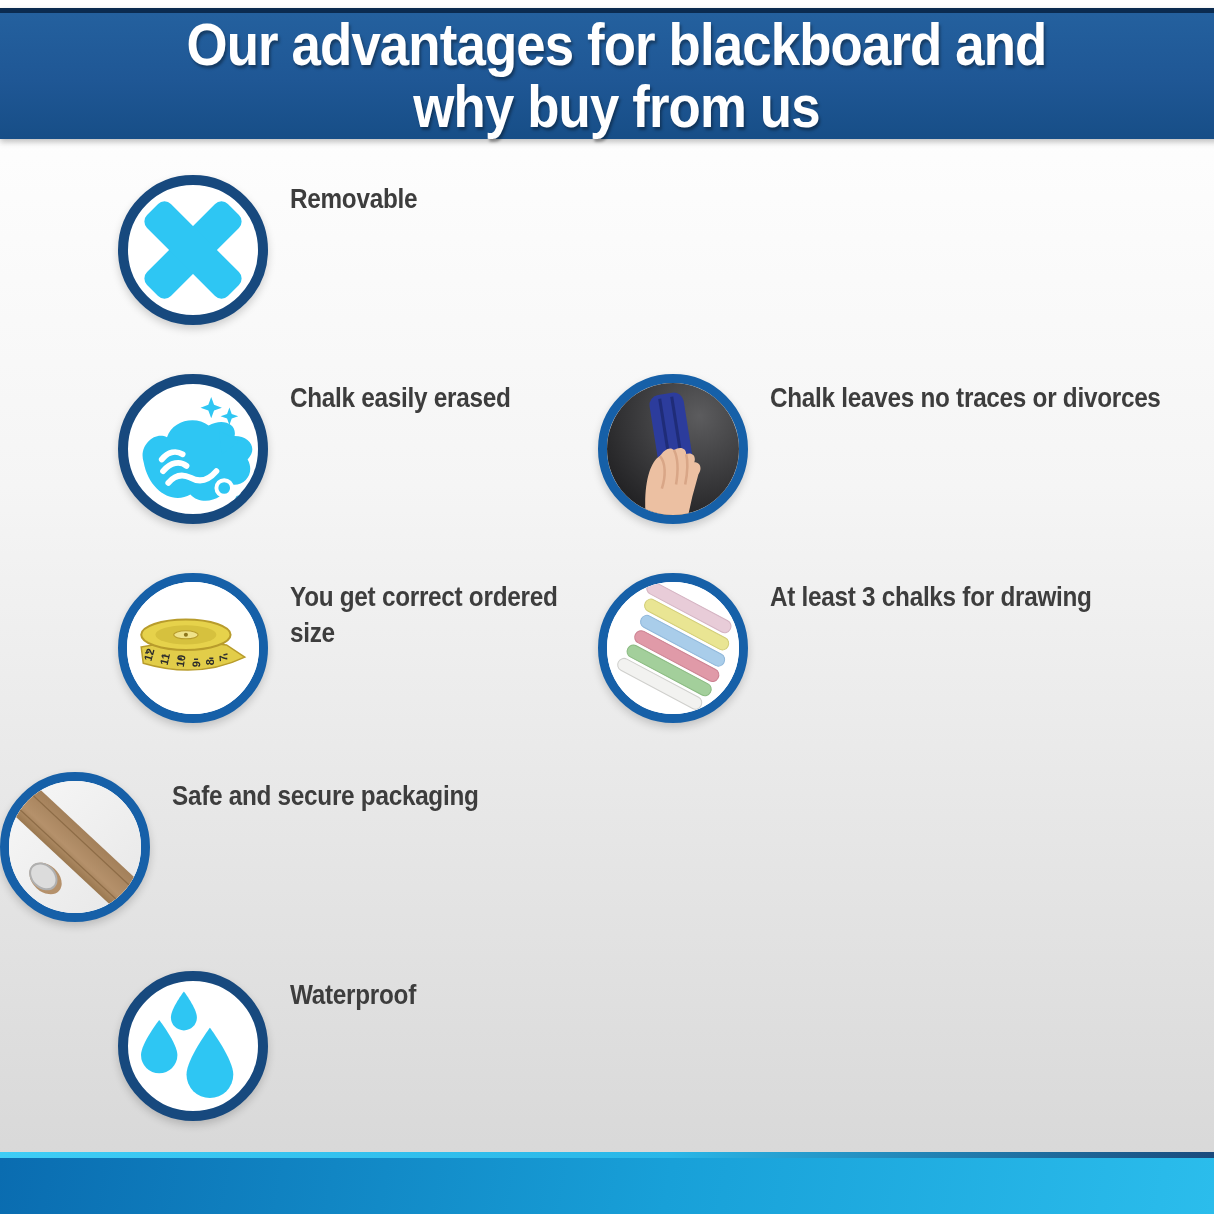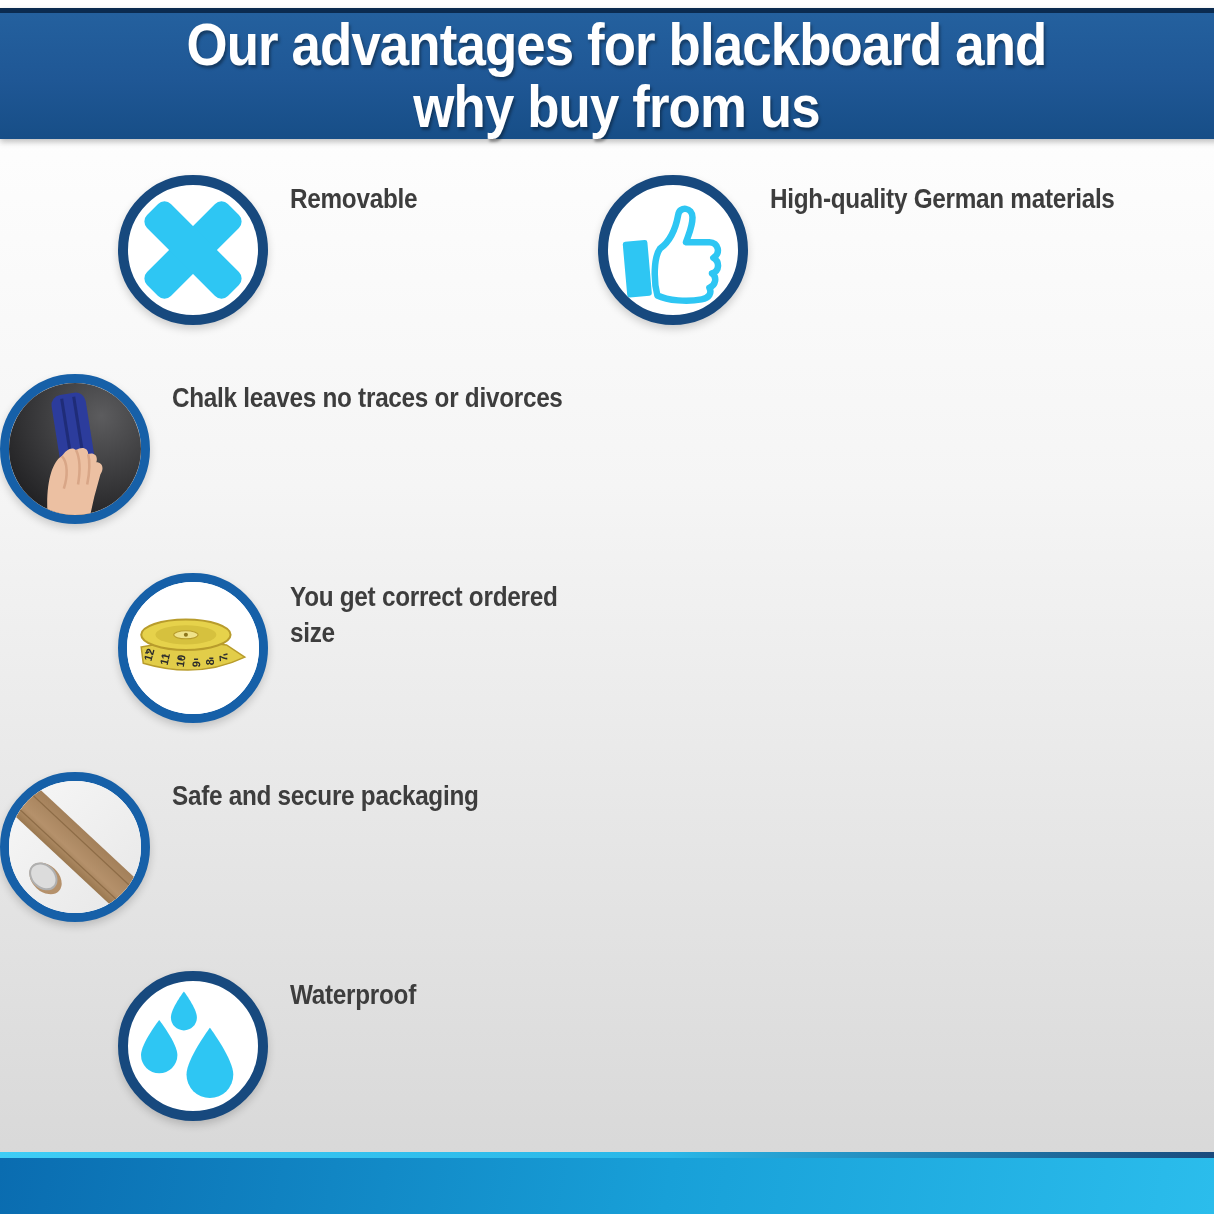--- a/index.html
+++ b/index.html
@@ -77,32 +77,37 @@
       <div class="circle icon-ring">
         <svg viewBox="0 0 100 100">
           <g transform="rotate(45 50 50)" fill="#2ec6f3">
             <rect x="37" y="6" width="26" height="88" rx="7"></rect>
             <rect x="6" y="37" width="88" height="26" rx="7"></rect>
           </g>
         </svg>
       </div>
       <div class="label">Removable</div>
     </div>
-    <div class="cell right">
+  </div>
+
+  <div class="row">
+    <div class="cell left">
       <div class="circle icon-ring">
         <svg viewBox="0 0 100 100">
-          <rect x="13" y="43" width="19" height="43" rx="2" fill="#2ec6f3" transform="rotate(-5 22 64)"></rect>
-          <path d="M38 85 C35 74 35 56 40 49 C47 44 52 34 54 23 C55 16 65 17 65 25 C65 32 62 38 60 44 L78 44 C85 44 87 53 81 56 C86 59 86 66 80 68 C84 71 83 77 78 79 C80 83 78 87 72 88 C61 90 46 89 38 85 Z" fill="#ffffff" stroke="#2ec6f3" stroke-width="5" stroke-linejoin="round"></path>
-        </svg>
-      </div>
-      <div class="label">High-quality German materials</div>
-    </div>
-  </div>
-
-  <div class="row">
+          <path d="M12 60 C8 48 20 36 30 41 C34 28 52 24 62 32 C72 26 84 30 82 40 C94 40 100 50 92 58 C98 68 90 80 78 77 C74 90 56 94 48 85 C34 93 16 82 12 60 Z" fill="#2ec6f3"></path>
+          <path d="M70 36 L86 44 L72 54" fill="#2ec6f3"></path>
+          <path d="M26 58 c5 -6 11 -7 16 -4 m-15 13 c6 -7 13 -8 18 -4 m-14 13 c5 -6 11 -7 17 -4 c7 4 14 2 20 -5" fill="none" stroke="#ffffff" stroke-width="4.5" stroke-linecap="round"></path>
+          <path d="M64 10 l2.2 6 6 2.2 -6 2.2 -2.2 6 -2.2 -6 -6 -2.2 6 -2.2 Z" fill="#2ec6f3"></path>
+          <path d="M78 18 l1.8 5 5 1.8 -5 1.8 -1.8 5 -1.8 -5 -5 -1.8 5 -1.8 Z" fill="#2ec6f3"></path>
+          <circle cx="74" cy="80" r="6" fill="#2ec6f3" stroke="#fff" stroke-width="3"></circle>
+          <circle cx="85" cy="88" r="3.5" fill="#2ec6f3" stroke="#fff" stroke-width="2.5"></circle>
+        </svg>
+      </div>
+      <div class="label">Chalk easily erased</div>
+    </div>
     <div class="cell right">
       <div class="circle photo-ring">
         <svg viewBox="0 0 130 130">
           <defs>
             <radialGradient id="board" cx="70%" cy="25%" r="90%">
               <stop offset="0%" stop-color="#5c5c5e"></stop>
                 <stop offset="55%" stop-color="#39393b"></stop>
                 <stop offset="100%" stop-color="#1d1d1f"></stop>
             </radialGradient>
           </defs>
@@ -135,20 +140,36 @@
             <text x="97" y="80" transform="rotate(-95 97 78)">7</text>
           </g>
           <path d="M18 70 l4 -1 M34 73 l4 -1 M50 75 l4 0 M66 76 l4 0 M81 75 l4 0 M95 72 l4 -1" stroke="#333" stroke-width="1.5"></path>
           <ellipse cx="58" cy="52" rx="44" ry="15" fill="#e6d24b" stroke="#b89c2c" stroke-width="2"></ellipse>
           <ellipse cx="58" cy="52" rx="30" ry="9.5" fill="#d6c13e"></ellipse>
           <ellipse cx="58" cy="52" rx="12" ry="4" fill="#efe28a" stroke="#b89c2c" stroke-width="1"></ellipse>
           <circle cx="58" cy="52" r="2" fill="#8c751d"></circle>
         </svg>
       </div>
       <div class="label">You get correct ordered size</div>
+    </div>
+    <div class="cell right">
+      <div class="circle photo-ring">
+        <svg viewBox="0 0 130 130">
+          <rect width="130" height="130" fill="#ffffff"></rect>
+          <g transform="rotate(28 65 65)">
+            <rect x="14" y="16" width="92" height="12.5" rx="6" fill="#e8ccd8" stroke="#d4b3c2" stroke-width="1"></rect>
+            <rect x="20" y="32" width="92" height="12.5" rx="6" fill="#e9e593" stroke="#d2cd77" stroke-width="1"></rect>
+            <rect x="24" y="48" width="92" height="12.5" rx="6" fill="#a9cdea" stroke="#8fb7da" stroke-width="1"></rect>
+            <rect x="26" y="64" width="92" height="12.5" rx="6" fill="#e09aa8" stroke="#cc8191" stroke-width="1"></rect>
+            <rect x="26" y="80" width="92" height="12.5" rx="6" fill="#a3cf9b" stroke="#8aba81" stroke-width="1"></rect>
+            <rect x="24" y="96" width="92" height="12.5" rx="6" fill="#f2f2f0" stroke="#cfcfcc" stroke-width="1"></rect>
+          </g>
+        </svg>
+      </div>
+      <div class="label">At least 3 chalks for drawing</div>
     </div>
   </div>
 
   <div class="row">
     <div class="cell right">
       <div class="circle photo-ring">
         <svg viewBox="0 0 130 130">
           <defs>
             <linearGradient id="paper" x1="0" y1="0" x2="1" y2="1">
               <stop offset="0%" stop-color="#f7f7f7"></stop>

